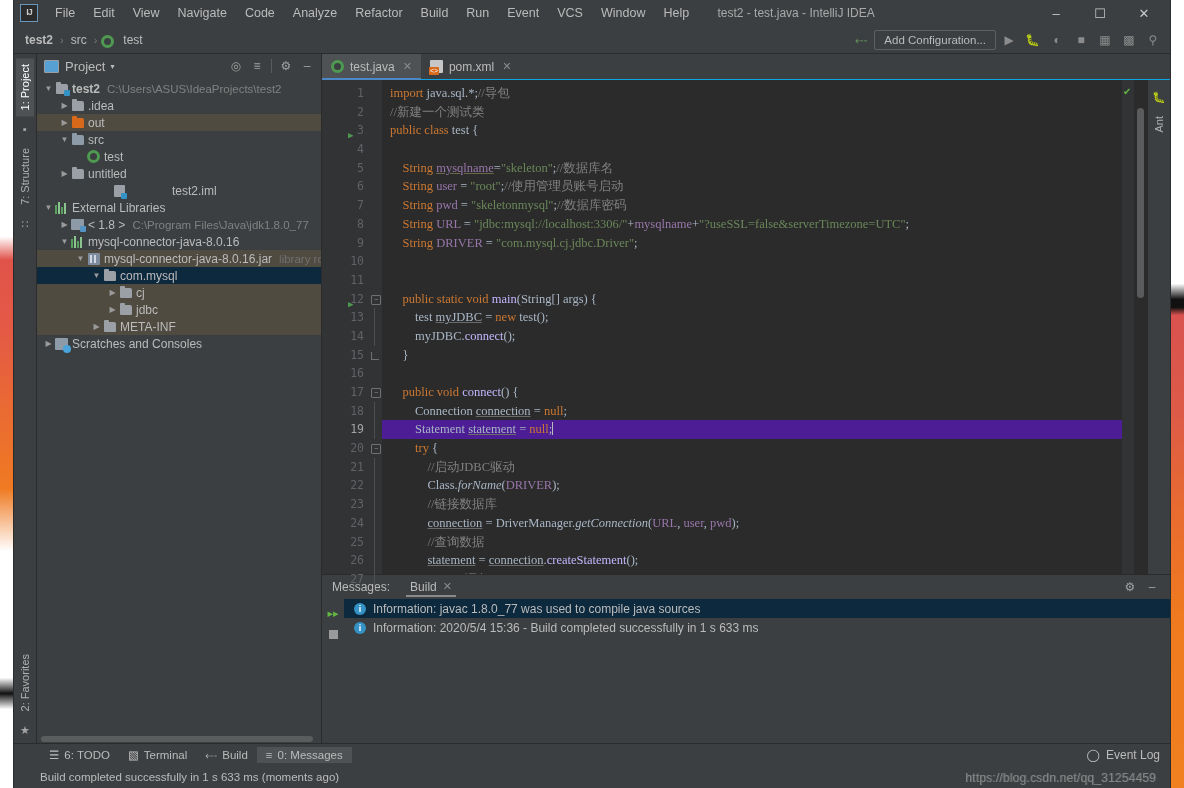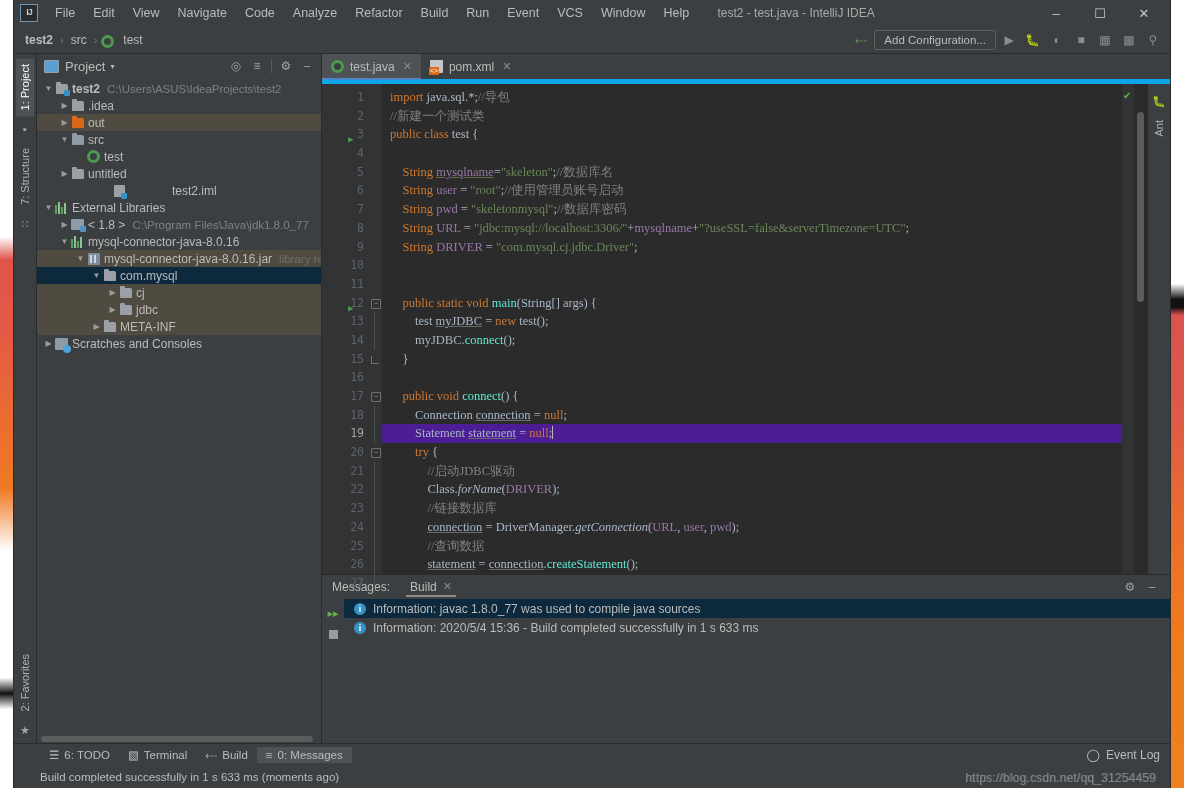--- a/index.html
+++ b/index.html
@@ -215,21 +215,21 @@
   .pane-hscroll > i {
     position:absolute; left:4px; top:2px; width:272px; height:6px;
     background:#5a5d5e; border-radius:3px; display:block;
   }
 
   
   .editor-col { flex: 1; display: flex; flex-direction: column; min-width: 0; }
 
   .tabs {
     height: 25px; background: #3c3f41; display: flex; align-items: stretch;
-    border-bottom: 5px solid #0ea5e9; flex: 0 0 25px;
+    border-bottom: 1px solid #0ea5e9; flex: 0 0 25px;
   }
   .tab {
     display: flex; align-items: center; gap: 6px; padding: 0 9px;
     font-size: 12px; color: #bbbbbb; position: relative;
   }
   .tab.active { background: #4e5254; }
   .tab.active::after {
     content:""; position:absolute; left:0; right:0; bottom:-1px; height:2px; background:#4a88c7;
   }
   .tab .x { color: #8b8b8b; font-size: 11px; margin-left: 2px; }
@@ -276,21 +276,21 @@
   .cl.cur { background: #4c1d95; }
 
   
   .kw   { color: #cc7832; }
   .str  { color: #6a8759; }
   .cmt  { color: #808080; }
   .fld  { color: #9876aa; text-decoration: underline; text-decoration-color:#6a6a4a; }
   .fld-p{ color: #9876aa; }
   .typ  { color: #a9b7c6; }
   .txt  { color: #a9b7c6; }
-  .mth  { color: #5eead4; }
+  .mth  { color: #c4b5fd; }
   .stat { color: #a9b7c6; font-style: italic; }
   .loc  { color: #a9b7c6; text-decoration: underline; text-decoration-color:#6a6a6a; }
   .caretline { display:inline-block; width:1px; height:13px; background:#bbbbbb; vertical-align:-2px; }
 
   
   .marker-col {
     width: 12px; background: #313335; flex: 0 0 12px; position: relative;
   }
   .mk-check { position: absolute; top: 6px; left: 1px; color: #62b543; font-size: 10px; }
   .vscroll-col { width: 13px; background: #2b2b2b; flex: 0 0 13px; position: relative; }

